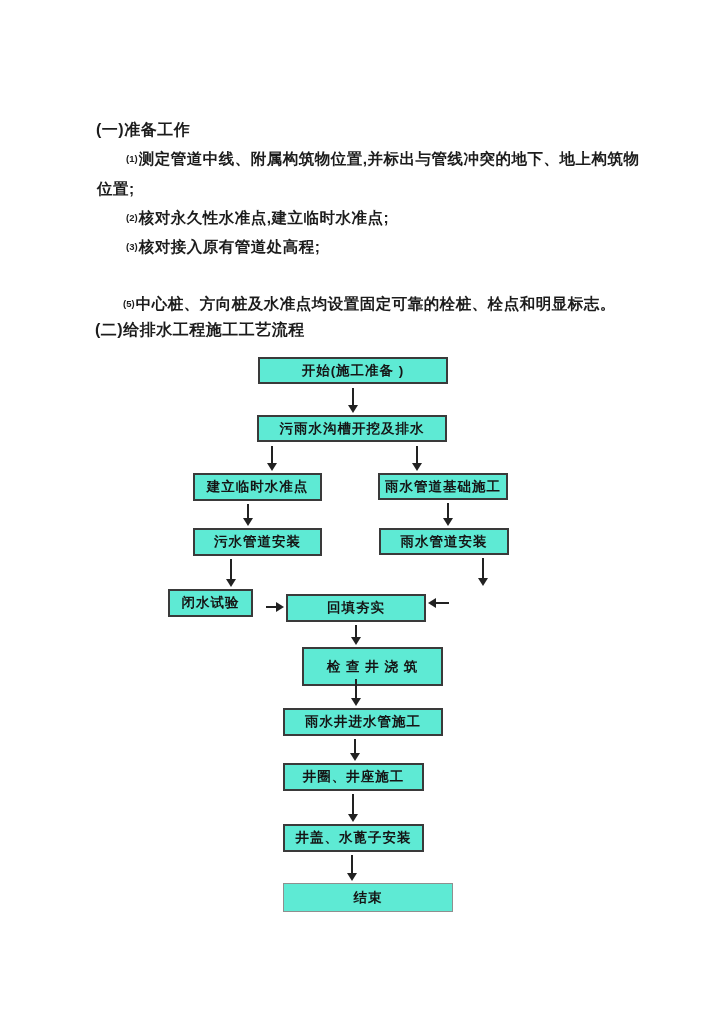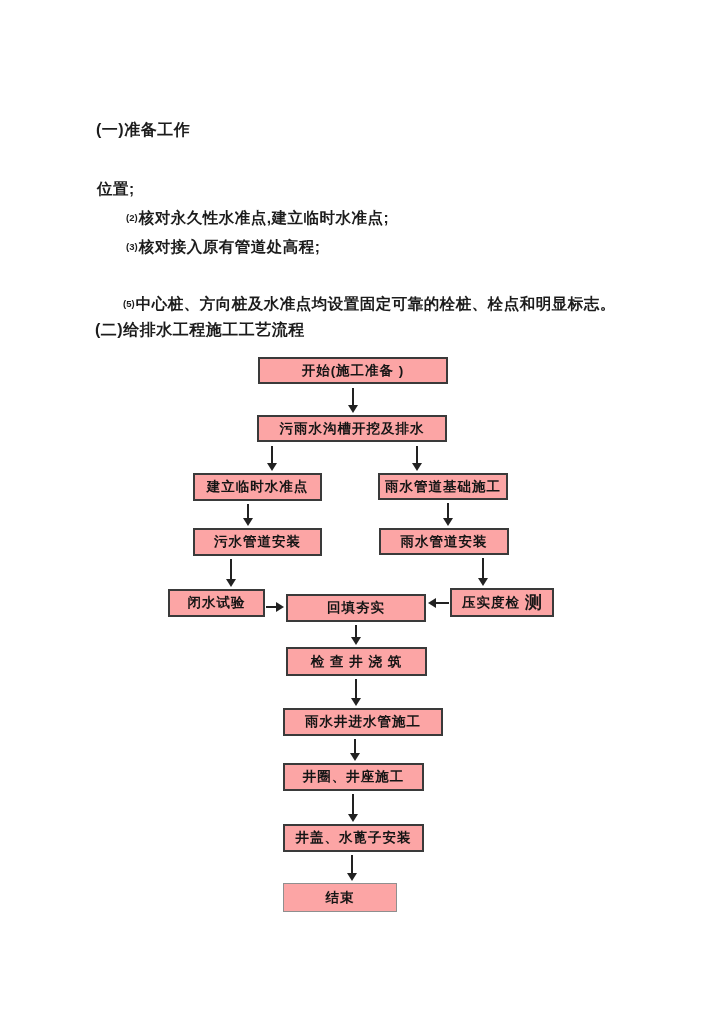--- a/index.html
+++ b/index.html
@@ -12,21 +12,21 @@
   
   .tline{
     position:absolute;white-space:pre;font-weight:bold;color:#1c1c1c;
     font-size:15.5px;line-height:18px;letter-spacing:0.5px;
   }
   .tline.h1{font-size:16px;}
   .marker{font-size:9.5px;vertical-align:2px;letter-spacing:0;margin-right:1px;}
 
   
   .fbox{
-    position:absolute;box-sizing:border-box;background:#fca5a5;
+    position:absolute;box-sizing:border-box;background:#5eead4;
     border:2px solid #3a3a3a;display:flex;align-items:center;justify-content:center;
     font-weight:bold;font-size:13.5px;color:#151515;letter-spacing:1px;white-space:pre;text-align:right;
   }
   .fbox.light{border:1px solid #8f8f8f;}
   .fbox .big{font-size:17px;margin-left:5px;letter-spacing:0;}
 
   
   .va{position:absolute;width:10px;}
   .va .s{display:block;position:absolute;left:4px;top:0;bottom:7px;width:2px;background:#222;}
   .va .h{display:block;position:absolute;left:0;bottom:0;width:0;height:0;
@@ -40,20 +40,21 @@
   .ha.left .h{display:block;position:absolute;left:0;top:0;width:0;height:0;
          border-top:5px solid transparent;border-bottom:5px solid transparent;border-right:8px solid #222;}
 </style>
 </head>
 <body>
 
 <div class="page">
 
   <div class="tline h1" style="left:96px;top:121px">(一)准备工作</div>
 
+  <div class="tline" style="left:126px;top:150px"><span class="marker">(1)</span><span>测定管道中线、附属构筑物位置,并标出与管线冲突的地下、地上构筑物</span></div>
 
   <div class="tline" style="left:97px;top:180px"><span>位置;</span></div>
 
   <div class="tline" style="left:126px;top:209px"><span class="marker">(2)</span><span>核对永久性水准点,建立临时水准点;</span></div>
 
   <div class="tline" style="left:126px;top:238px"><span class="marker">(3)</span><span>核对接入原有管道处高程;</span></div>
 
 
   <div class="tline" style="left:123px;top:295px"><span class="marker">(5)</span><span>中心桩、方向桩及水准点均设置固定可靠的栓桩、栓点和明显标志。</span></div>
 
@@ -64,35 +65,34 @@
   <div class="fbox" style="left:257px;top:415px;width:190px;height:27px">污雨水沟槽开挖及排水</div>
 
   <div class="fbox" style="left:193px;top:473px;width:129px;height:28px">建立临时水准点</div>
 
   <div class="fbox" style="left:378px;top:473px;width:130px;height:27px">雨水管道基础施工</div>
 
   <div class="fbox" style="left:193px;top:528px;width:129px;height:28px">污水管道安装</div>
 
   <div class="fbox" style="left:379px;top:528px;width:130px;height:27px">雨水管道安装</div>
 
-  <div class="fbox" style="left:168px;top:589px;width:97px;height:28px">闭水试验</div>
+  <div class="fbox" style="left:168px;top:589px;width:85px;height:28px">闭水试验</div>
 
   <div class="fbox" style="left:286px;top:594px;width:140px;height:28px">回填夯实</div>
 
-  <div class="fbox" style="left:450px;top:588px;width:104px;height:29px"><span>压实度检</span><span class="big">测</span></div>
 
-  <div class="fbox" style="left:286px;top:647px;width:141px;height:29px">检 查 井 浇 筑</div>
+  <div class="fbox" style="left:302px;top:647px;width:141px;height:39px">检 查 井 浇 筑</div>
 
   <div class="fbox" style="left:283px;top:708px;width:160px;height:28px">雨水井进水管施工</div>
 
   <div class="fbox" style="left:283px;top:824px;width:141px;height:28px">井盖、水蓖子安装</div>
 
   <div class="fbox" style="left:283px;top:763px;width:141px;height:28px">井圈、井座施工</div>
 
-  <div class="fbox light" style="left:283px;top:883px;width:114px;height:29px">结束</div>
+  <div class="fbox light" style="left:283px;top:883px;width:170px;height:29px">结束</div>
 
   <div class="va" style="left:348px;top:388px;height:25px">
       <i class="s"></i>
       <i class="h"></i>
     </div>
 
   <div class="va" style="left:267px;top:446px;height:25px">
       <i class="s"></i>
       <i class="h"></i>
     </div>

